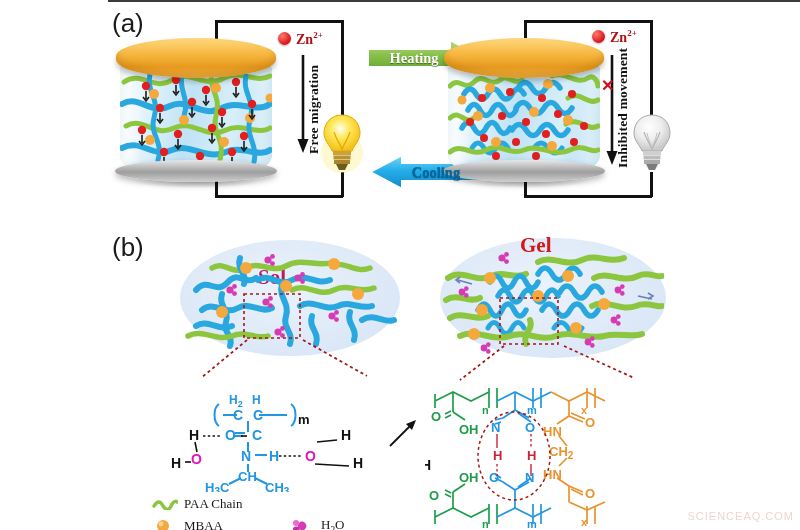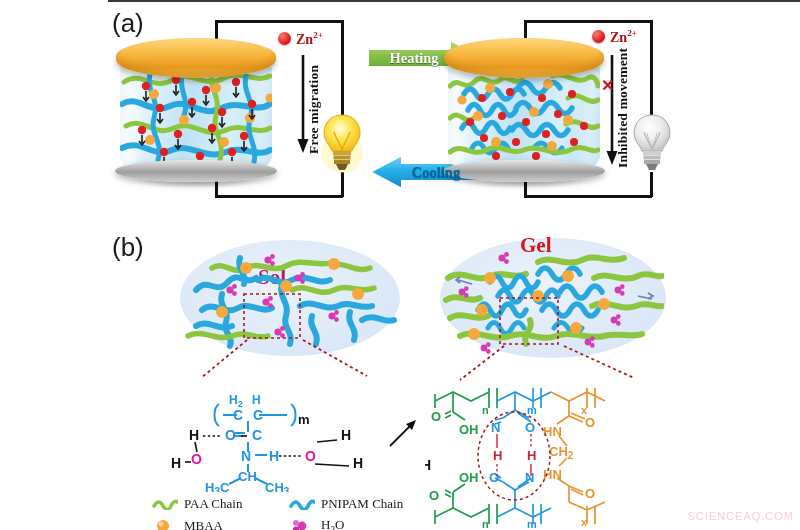--- a/index.html
+++ b/index.html
@@ -626,26 +626,20 @@
   </svg>
 
   <div class="legend" style="left:152px;top:496px;width:330px;">
     <div class="legend-row" style="margin-bottom:5px;text-align:center;">
       <div class="legend-item" style="width:130px;">
         <svg width="26" height="12" viewBox="0 0 26 12">
           <path d="M2,8 q5,-8 9,0 q5,8 9,-2 q3,-4 5,-2" fill="none" stroke="#8cc63f" stroke-width="3.4" stroke-linecap="round"></path>
         </svg>
         <span>PAA Chain</span>
       </div>
-      <div class="legend-item">
-        <svg width="26" height="12" viewBox="0 0 26 12">
-          <path d="M2,8 q5,-8 9,0 q5,8 9,-2 q3,-4 5,-2" fill="none" stroke="#29a8df" stroke-width="3.6" stroke-linecap="round"></path>
-        </svg>
-        <span>PNIPAM Chain</span>
-      </div>
     </div>
     <div class="legend-row">
       <div class="legend-item" style="width:130px;">
         <svg width="26" height="14" viewBox="0 0 26 14">
           <circle cx="11" cy="7" r="6" fill="#f5a83c"></circle>
           <circle cx="9" cy="5" r="2.4" fill="#ffd79a"></circle>
         </svg>
         <span>MBAA</span>
       </div>
       <div class="legend-item">

